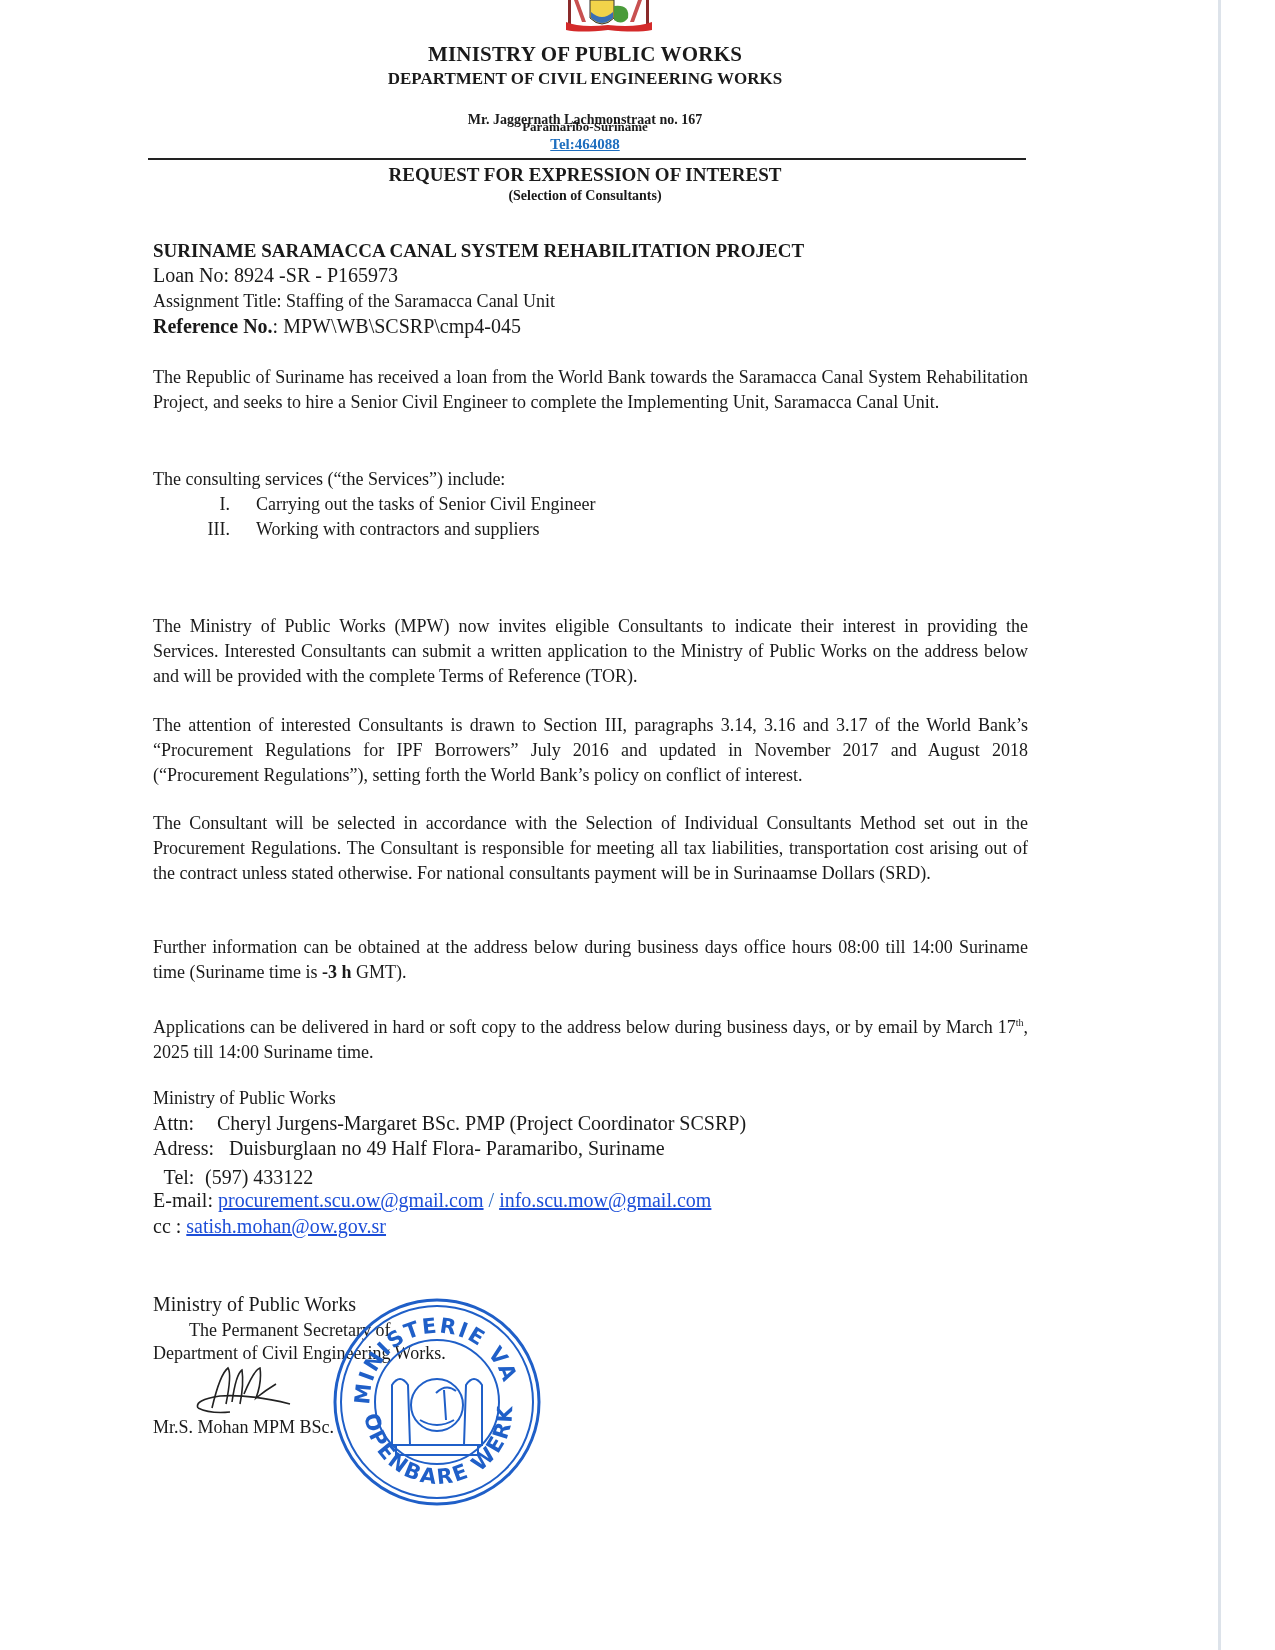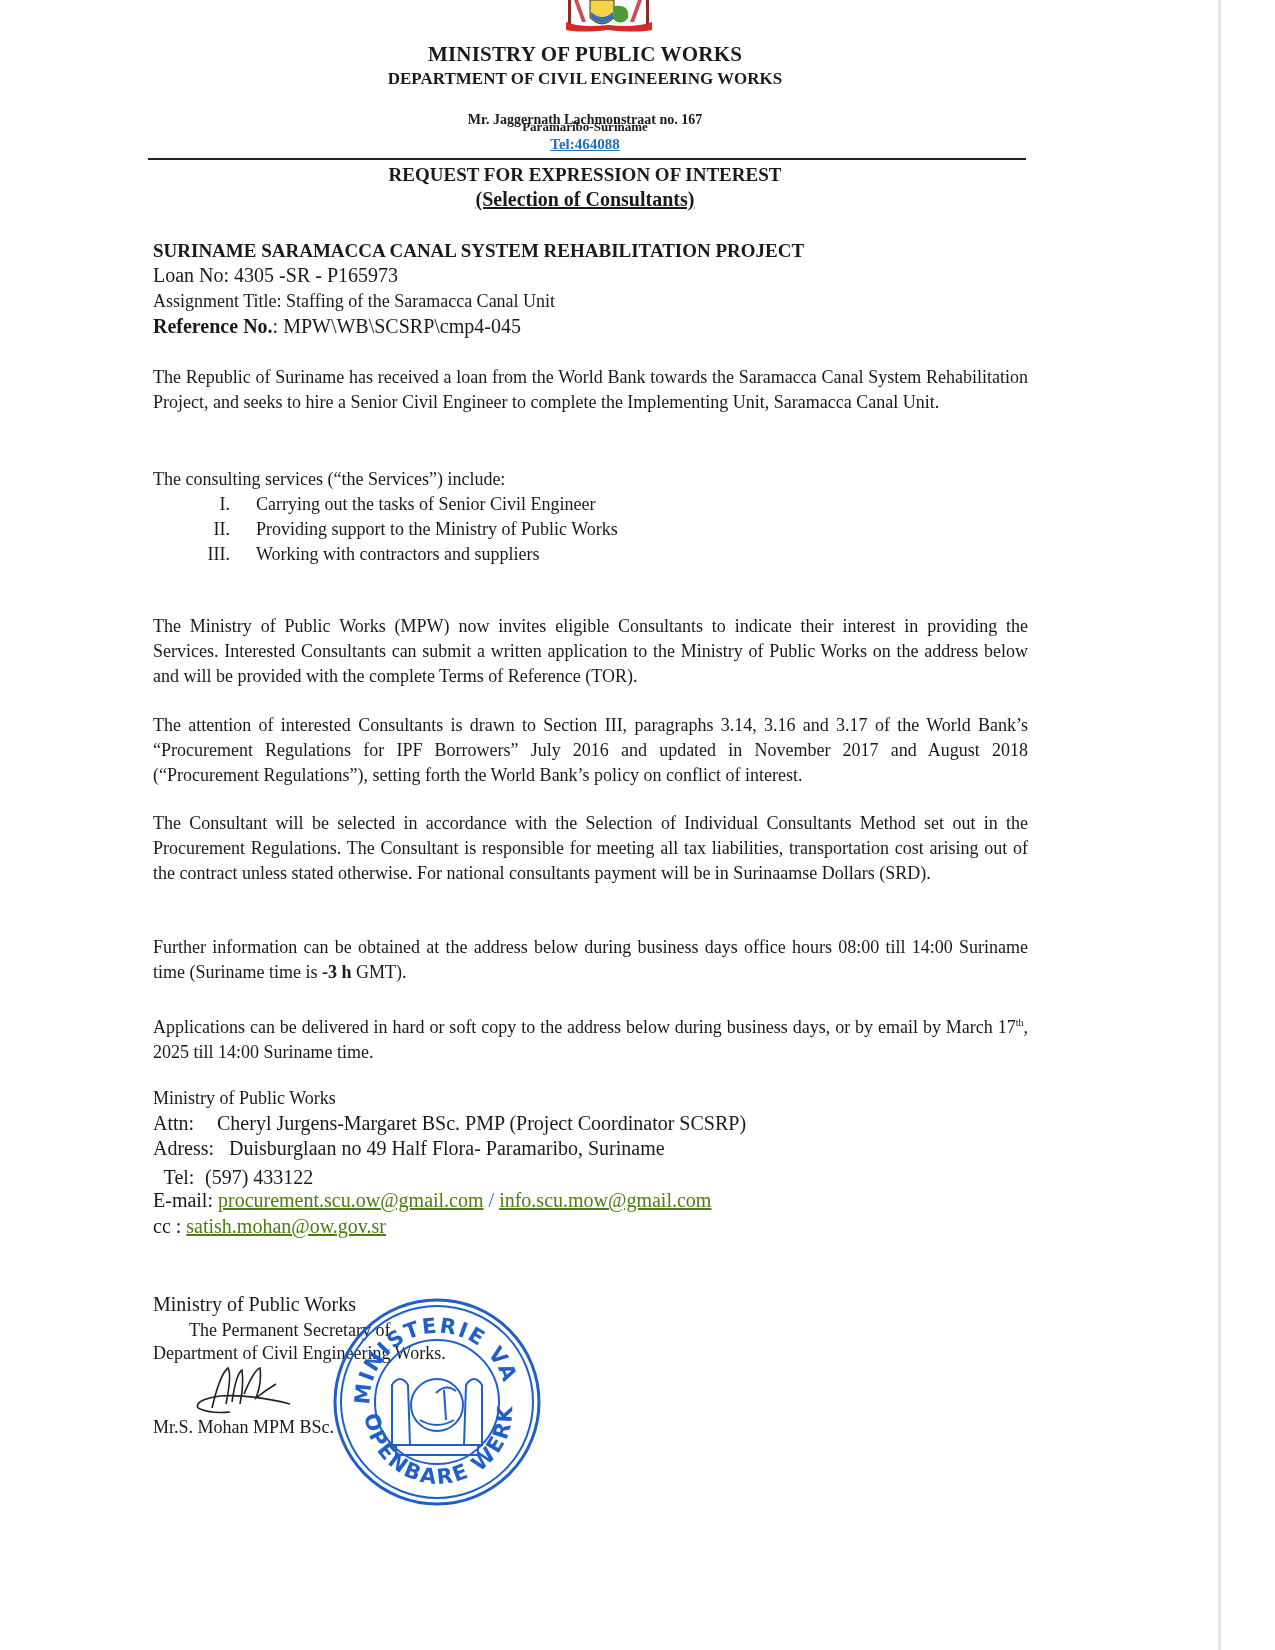--- a/index.html
+++ b/index.html
@@ -18,21 +18,21 @@
     .h-ministry { top: 42px; font-size: 21px; font-weight: bold; letter-spacing: 0.2px; }
     .h-dept { top: 69px; font-size: 17px; font-weight: bold; }
     .h-addr { top: 112px; font-size: 14px; font-weight: bold; }
     .h-city { top: 119px; font-size: 13px; font-weight: bold; }
     .h-tel { top: 136px; font-size: 15px; font-weight: bold; }
     .h-tel a { color: #1f6fbf; text-decoration: underline; }
     .rule {
       position: absolute; left: 148px; top: 158px; width: 878px; height: 2px; background: #222;
     }
     .h-rfe { top: 164px; font-size: 19px; font-weight: bold; }
-    .h-sel { top: 188px; font-size: 20px; font-weight: bold; text-decoration: underline; }
+    .h-sel { top: 188px; font-size: 14px; font-weight: bold; }
 
     .block { position: absolute; left: 153px; width: 875px; font-size: 18px; line-height: 25px; }
     .proj-title { top: 238px; font-size: 19px; font-weight: bold; }
     .loan { top: 263px; font-size: 20px; }
     .assign { top: 289px; font-size: 18px; font-weight: normal; }
     .refno { top: 314px; font-size: 20px; }
     .refno b { font-weight: bold; }
 
     .para { text-align: justify; }
     .p1 { top: 365px; }
@@ -49,21 +49,21 @@
     .p6 sup { font-size: 10px; }
 
     .contact { position: absolute; left: 153px; font-size: 19px; line-height: 25px; }
     .c-ministry { top: 1086px; font-size: 18px; }
     .c-attn { top: 1111px; font-size: 20px; }
     .c-addr { top: 1136px; font-size: 20px; }
     .c-tel { top: 1165px; font-size: 20px; text-align: center; }
     .c-email { top: 1188px; font-size: 20px; }
     .c-cc { top: 1214px; font-size: 20px; }
     .lbl { display: inline-block; }
-    .link { color: #4d7c0f; text-decoration: underline; }
+    .link { color: #1d4ed8; text-decoration: underline; }
 
     .sig { position: absolute; left: 153px; }
     .s-ministry { top: 1293px; font-size: 20px; }
     .s-ps { top: 1320px; font-size: 18px; margin-left: 36px; }
     .s-dept { top: 1343px; font-size: 18px; }
     .s-name { top: 1417px; font-size: 18px; text-align: center; }
     .signature { position: absolute; left: 190px; top: 1364px; width: 110px; height: 55px; }
     .stamp { position: absolute; left: 330px; top: 1295px; width: 215px; height: 215px; }
   </style>
 </head>
@@ -87,36 +87,32 @@
 <div class="header h-addr">Mr. Jaggernath Lachmonstraat no. 167</div>
 <div class="header h-city">Paramaribo-Suriname</div>
 <div class="header h-tel">
   <a>Tel:464088</a>
 </div>
 <div class="rule"></div>
 <div class="header h-rfe">REQUEST FOR EXPRESSION OF INTEREST</div>
 <div class="header h-sel">(Selection of Consultants)</div>
 
 <div class="block proj-title">SURINAME SARAMACCA CANAL SYSTEM REHABILITATION PROJECT</div>
-<div class="block loan">Loan No: 4305 -SR - P165973</div>
+<div class="block loan">Loan No: 8924 -SR - P165973</div>
 <div class="block assign">Assignment Title: Staffing of the Saramacca Canal Unit</div>
 <div class="block refno">
   <b>Reference No.</b><span>: MPW\WB\SCSRP\cmp4-045</span>
 </div>
 
 <div class="block para p1">The Republic of Suriname has received a loan from the World Bank towards the Saramacca Canal System Rehabilitation Project, and seeks to hire a Senior Civil Engineer to complete the Implementing Unit, Saramacca Canal Unit.</div>
 <div class="block p-services">The consulting services (“the Services”) include:</div>
 <div class="svc-list">
   <div class="svc-item">
     <span class="svc-num">I.</span>
     <span>Carrying out the tasks of Senior Civil Engineer</span>
-  </div>
-  <div class="svc-item">
-    <span class="svc-num">II.</span>
-    <span>Providing support to the Ministry of Public Works</span>
   </div>
   <div class="svc-item">
     <span class="svc-num">III.</span>
     <span>Working with contractors and suppliers</span>
   </div>
 </div>
 
 <div class="block para p2">The Ministry of Public Works (MPW) now invites eligible Consultants to indicate their interest in providing the Services. Interested Consultants can submit a written application to the Ministry of Public Works on the address below and will be provided with the complete Terms of Reference (TOR).</div>
 <div class="block para p3">The attention of interested Consultants is drawn to Section III, paragraphs 3.14, 3.16 and 3.17 of the World Bank’s “Procurement Regulations for IPF Borrowers” July 2016 and updated in November 2017 and August 2018 (“Procurement Regulations”), setting forth the World Bank’s policy on conflict of interest.</div>
 <div class="block para p4">The Consultant will be selected in accordance with the Selection of Individual Consultants Method set out in the Procurement Regulations. The Consultant is responsible for meeting all tax liabilities, transportation cost arising out of the contract unless stated otherwise. For national consultants payment will be in Surinaamse Dollars (SRD).</div>

